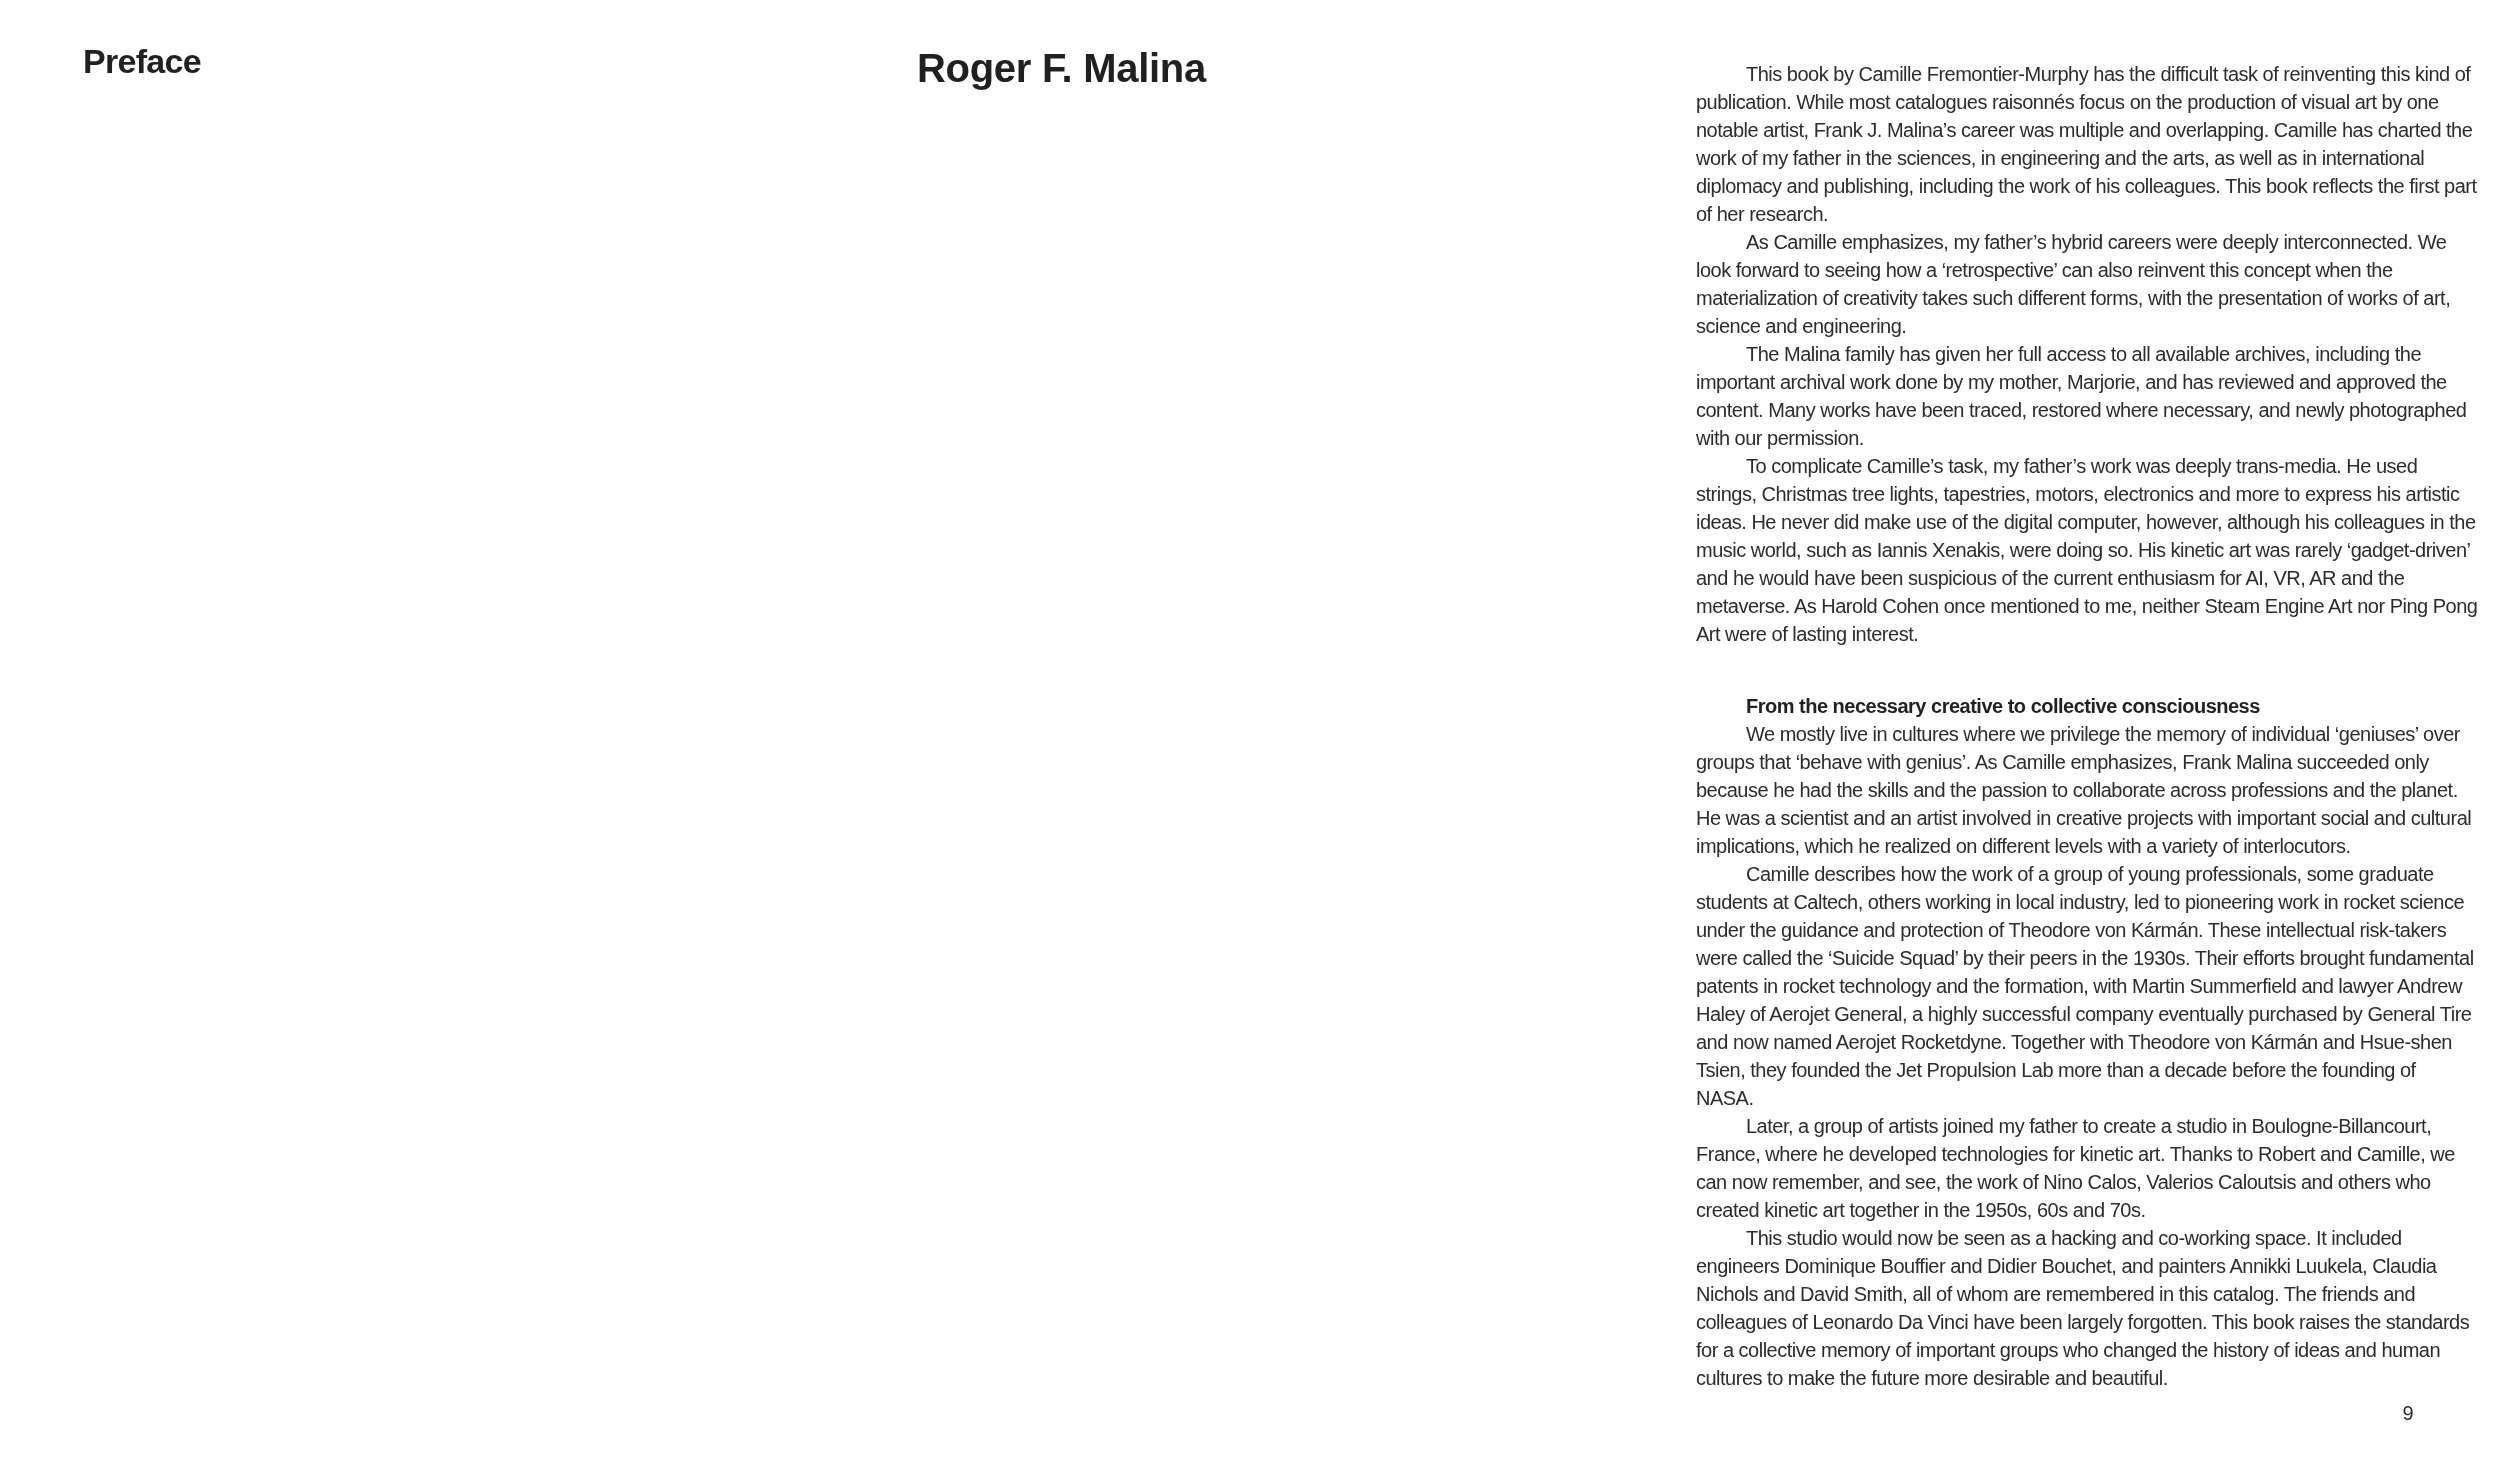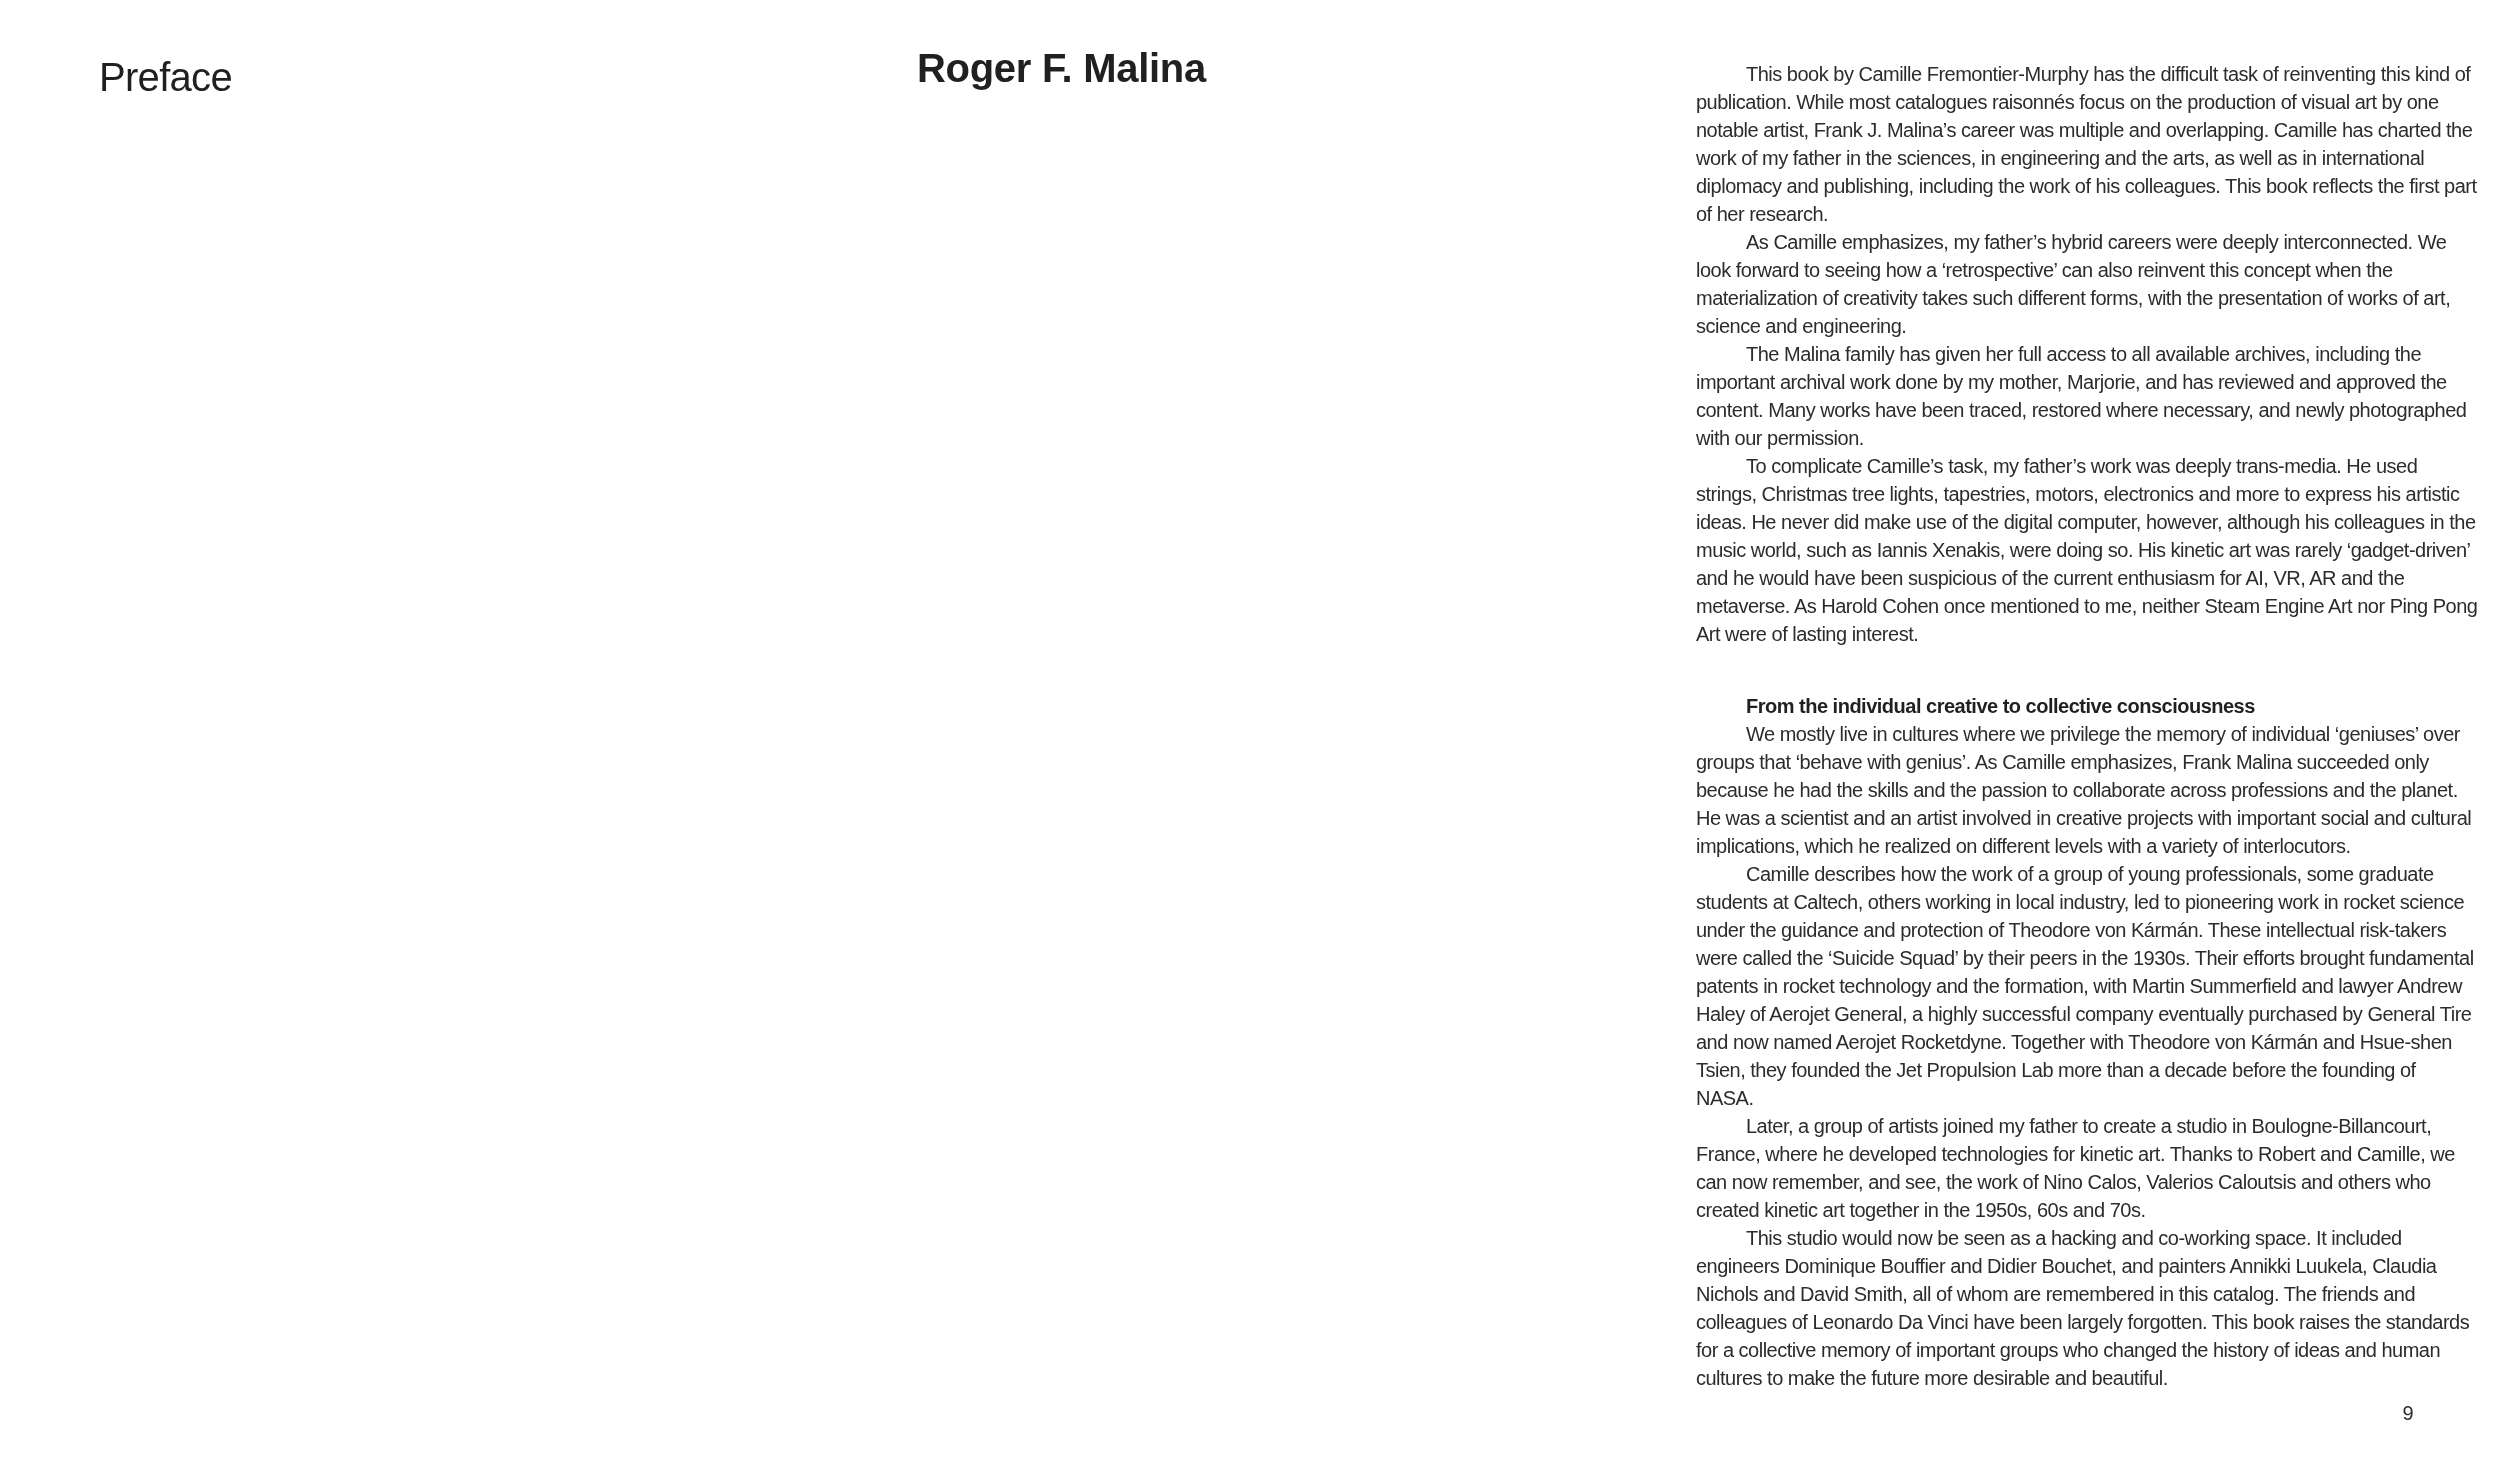--- a/index.html
+++ b/index.html
@@ -12,24 +12,24 @@
     width: 2512px;
     height: 1475px;
     background: #ffffff;
     overflow: hidden;
     font-family: "Liberation Sans", "DejaVu Sans", sans-serif;
   }
   .title {
     position: absolute;
     left: 83px;
     top: 40px;
-    margin: 16px;
-    font-size: 40px;
+    margin: 0;
+    font-size: 34px;
     line-height: 43px;
-    font-weight: 400;
+    font-weight: 700;
     letter-spacing: -0.7px;
     color: #221f20;
   }
   .author {
     position: absolute;
     left: 917px;
     top: 51px;
     margin: 0;
     font-size: 40px;
     line-height: 35px;
@@ -79,21 +79,21 @@
   <h1 class="title">Preface</h1>
 
   <h2 class="author">Roger F. Malina</h2>
 
   <main class="column">
     <p>This book by Camille Fremontier-Murphy has the difficult task of reinventing this kind of publication. While most catalogues raisonnés focus on the production of visual art by one notable artist, Frank J. Malina’s career was multiple and overlapping. Camille has charted the work of my father in the sciences, in engineering and the arts, as well as in international diplomacy and publishing, including the work of his colleagues. This book reflects the first part of her research.</p>
     <p>As Camille emphasizes, my father’s hybrid careers were deeply interconnected. We look forward to seeing how a ‘retrospective’ can also reinvent this concept when the materialization of creativity takes such different forms, with the presentation of works of art, science and engineering.</p>
     <p>The Malina family has given her full access to all available archives, including the important archival work done by my mother, Marjorie, and has reviewed and approved the content. Many works have been traced, restored where necessary, and newly photographed with our permission.</p>
     <p>To complicate Camille’s task, my father’s work was deeply trans-media. He used strings, Christmas tree lights, tapestries, motors, electronics and more to express his artistic ideas. He never did make use of the digital computer, however, although his colleagues in the music world, such as Iannis Xenakis, were doing so. His kinetic art was rarely ‘gadget-driven’ and he would have been suspicious of the current enthusiasm for AI, VR, AR and the metaverse. As Harold Cohen once mentioned to me, neither Steam Engine Art nor Ping Pong Art were of lasting interest.</p>
 
-    <h3 class="subheading">From the individual creative to collective consciousness</h3>
+    <h3 class="subheading">From the necessary creative to collective consciousness</h3>
 
     <p>We mostly live in cultures where we privilege the memory of individual ‘geniuses’ over groups that ‘behave with genius’. As Camille emphasizes, Frank Malina succeeded only because he had the skills and the passion to collaborate across professions and the planet. He was a scientist and an artist involved in creative projects with important social and cultural implications, which he realized on different levels with a variety of interlocutors.</p>
     <p>Camille describes how the work of a group of young professionals, some graduate students at Caltech, others working in local industry, led to pioneering work in rocket science under the guidance and protection of Theodore von Kármán. These intellectual risk-takers were called the ‘Suicide Squad’ by their peers in the 1930s. Their efforts brought fundamental patents in rocket technology and the formation, with Martin Summerfield and lawyer Andrew Haley of Aerojet General, a highly successful company eventually purchased by General Tire and now named Aerojet Rocketdyne. Together with Theodore von Kármán and Hsue-shen Tsien, they founded the Jet Propulsion Lab more than a decade before the founding of NASA.</p>
     <p>Later, a group of artists joined my father to create a studio in Boulogne-Billancourt, France, where he developed technologies for kinetic art. Thanks to Robert and Camille, we can now remember, and see, the work of Nino Calos, Valerios Caloutsis and others who created kinetic art together in the 1950s, 60s and 70s.</p>
     <p>This studio would now be seen as a hacking and co-working space. It included engineers Dominique Bouffier and Didier Bouchet, and painters Annikki Luukela, Claudia Nichols and David Smith, all of whom are remembered in this catalog. The friends and colleagues of Leonardo Da Vinci have been largely forgotten. This book raises the standards for a collective memory of important groups who changed the history of ideas and human cultures to make the future more desirable and beautiful.</p>
   </main>
 
   <div class="pagenum">9</div>
 
 </div>

